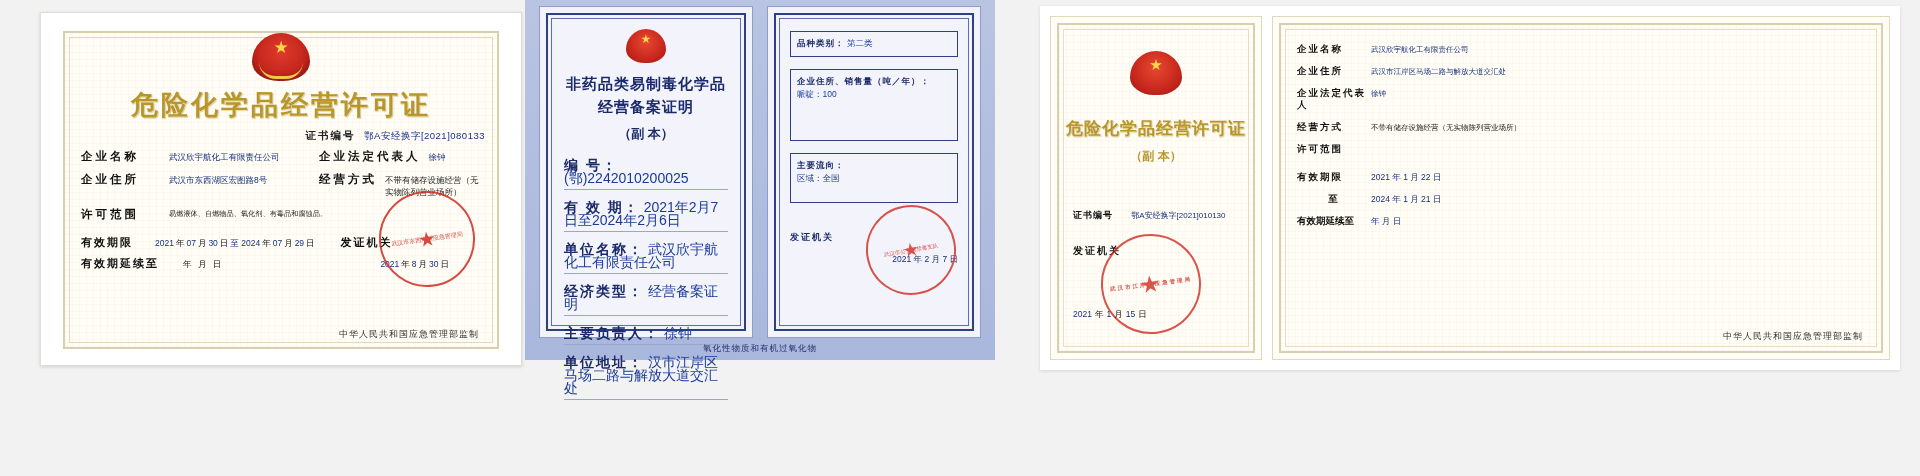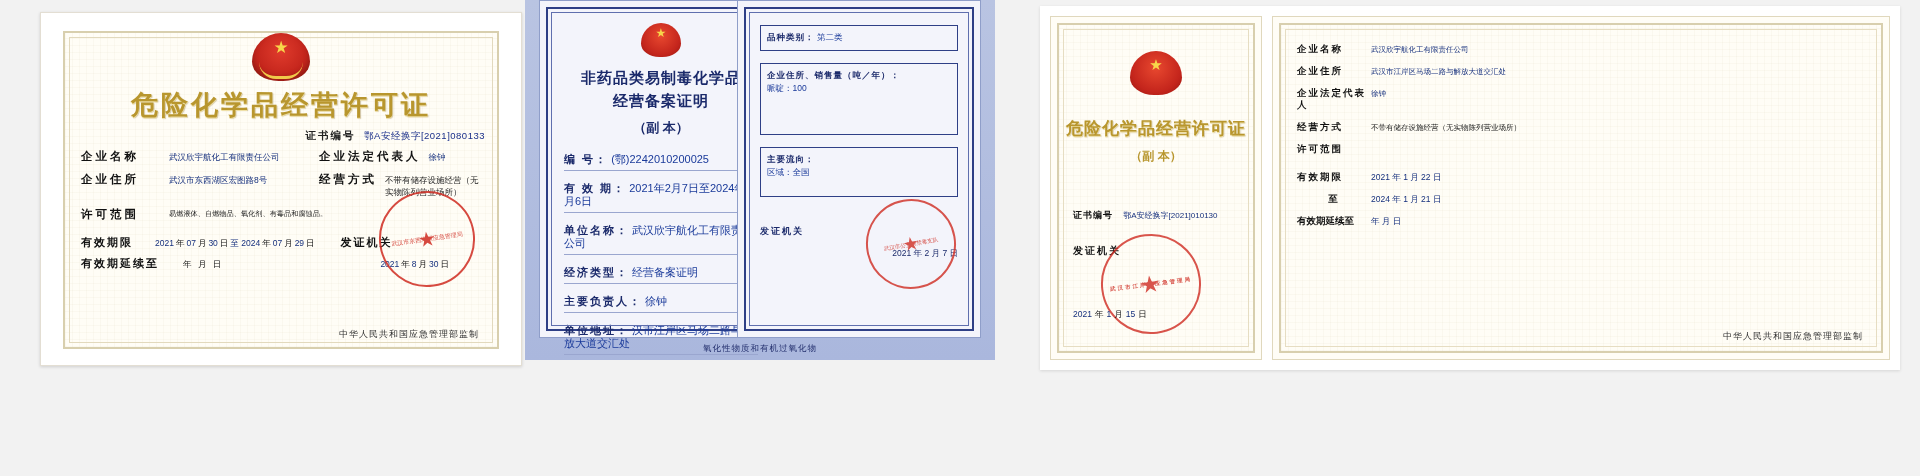--- a/index.html
+++ b/index.html
@@ -84,43 +84,43 @@
   .c1-foot{
     position:absolute;bottom:6px;right:18px;font-size:9px;color:#333;letter-spacing:1px;
   }
 
   
   .cert2{
     position:absolute;left:525px;top:0;width:470px;height:360px;
     background:linear-gradient(180deg,#b9c4e2 0%,#aab7dd 100%);
   }
   .c2-page{
-    position:absolute;top:0;bottom:22px;
-    background:#f3f4fb;border:1px solid #8f9ec9;padding-left:30px;
+    position:absolute;top:6px;bottom:22px;
+    background:#f3f4fb;border:1px solid #8f9ec9;
   }
   .c2-left{left:14px;width:212px;}
   .c2-right{right:14px;width:212px;}
   .c2-frame{
     position:absolute;inset:6px;border:2px solid #2e3f86;
   }
   .c2-frame:before{content:"";position:absolute;inset:3px;border:1px solid #5f6fae;}
   .c2-emblem{
     position:relative;width:40px;height:34px;margin:14px auto 0 auto;
     border-radius:50% 50% 46% 46%/60% 60% 40% 40%;
     background:radial-gradient(circle at 50% 38%, #e8482f 0%, #c4251c 65%, #95160f 100%);
   }
   .c2-emblem:after{content:"★";position:absolute;left:0;right:0;top:3px;text-align:center;color:#f7d64a;font-size:12px;}
   .c2-title{
     text-align:center;margin-top:10px;color:#1b2a6b;font-weight:bold;
     font-family:"DejaVu Serif","Liberation Serif",serif;
     font-size:15px;line-height:23px;letter-spacing:1px;
   }
   .c2-sub{text-align:center;color:#1b2a6b;font-weight:bold;font-size:13px;margin-top:6px;}
   .c2-list{margin:16px 16px 0 16px;}
-  .c2-item{font-size:11px;color:#1b2a6b;margin-bottom:11px;line-height:13px;}
+  .c2-item{font-size:14px;color:#1b2a6b;margin-bottom:11px;line-height:13px;}
   .c2-item b{font-weight:bold;letter-spacing:2px;}
   .c2-item span{color:#1a3a9a;}
   .c2-ul{display:block;border-bottom:1px solid #9aa6cf;margin-top:3px;height:1px;}
   .c2-rbox{margin:16px 14px 0 14px;}
   .c2-rrow{
     border:1px solid #2e3f86;padding:5px 6px;margin-bottom:12px;
     font-size:8.5px;color:#1b2a6b;line-height:13px;min-height:14px;
   }
   .c2-rrow.tall{min-height:38px;}
   .c2-rrow.taller{min-height:60px;}
@@ -166,21 +166,21 @@
   .c3-emblem:after{content:"★";position:absolute;left:0;right:0;top:5px;text-align:center;color:#f7d64a;font-size:15px;}
   .c3-title{
     text-align:center;margin-top:22px;font-weight:bold;
     font-family:"DejaVu Serif","Liberation Serif",serif;
     font-size:17px;letter-spacing:1px;color:#b8962e;
     text-shadow:0 1px 0 #efe0a8,1px 1px 1px rgba(120,90,10,.3);
   }
   .c3-sub{text-align:center;margin-top:8px;font-size:12px;font-weight:bold;color:#b8962e;}
   .c3-certno{margin:44px 14px 0 14px;font-size:8px;color:#111;}
   .c3-certno b{font-weight:bold;letter-spacing:1px;font-size:9px;}
-  .c3-certno span{color:#16307d;margin-left:8px;}
+  .c3-certno span{color:#16307d;margin-left:16px;}
   .c3-issuer{position:relative;margin:22px 14px 0 14px;font-size:10px;font-weight:bold;letter-spacing:2px;color:#111;}
   .c3-seal{
     position:absolute;left:28px;top:-10px;width:96px;height:96px;border-radius:50%;
     border:2.5px solid #cf2b21;opacity:.8;color:#cf2b21;
     display:flex;align-items:center;justify-content:center;transform:rotate(-7deg);
   }
   .c3-seal:before{content:"★";position:absolute;font-size:20px;}
   .c3-seal span{font-size:5.5px;width:88px;text-align:center;line-height:8px;}
   .c3-date{position:absolute;left:14px;bottom:30px;font-size:8.5px;color:#16307d;}
   .c3-date i{font-style:normal;color:#111;margin:0 3px;}

